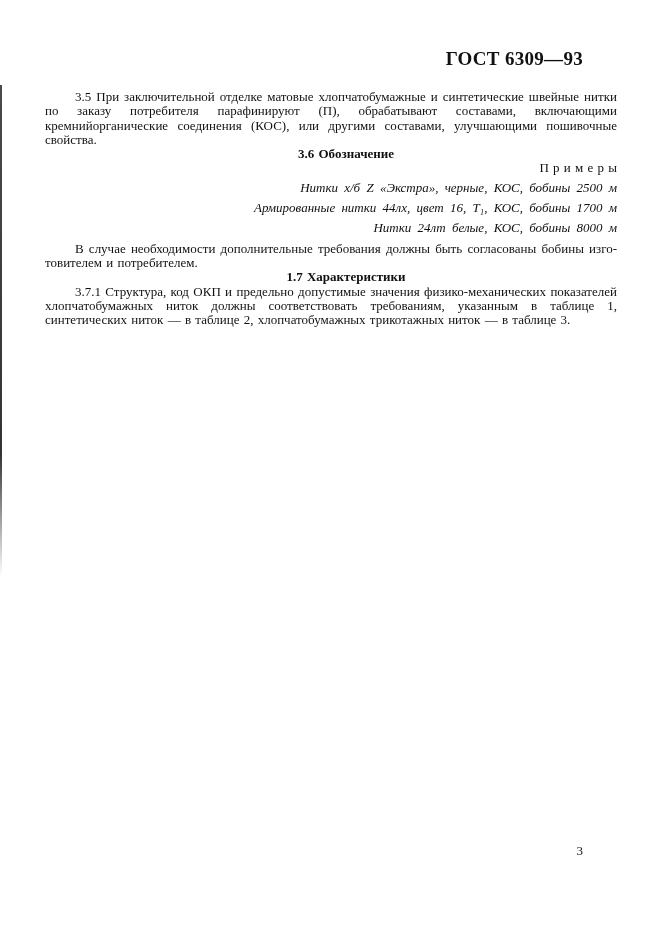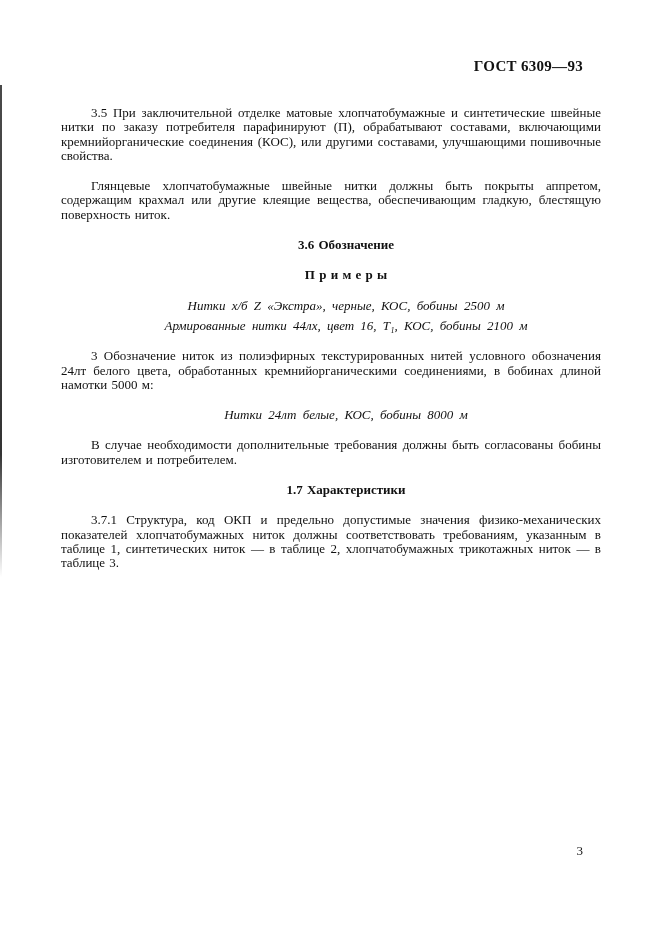--- a/index.html
+++ b/index.html
@@ -19,54 +19,53 @@
   .scan-line {
     position: absolute;
     left: 0;
     top: 85px;
     width: 2px;
     height: 492px;
     background: linear-gradient(to bottom, #4a4a4a 0%, #333333 75%, rgba(51,51,51,0) 100%);
   }
   .doc-header {
     position: absolute;
-    top: 58px;
+    top: 48px;
     left: 45px;
     width: 538px;
     text-align: right;
     font-weight: bold;
-    font-size: 15px;
+    font-size: 19px;
     letter-spacing: 0.3px;
   }
   .doc-body {
     position: absolute;
     top: 90px;
     left: 45px;
     width: 572px;
     font-size: 13px;
     line-height: 14.3px;
     text-align: justify;
   }
   .doc-body p {
-    margin: 16px;
+    margin: 0;
     text-indent: 30px;
     word-spacing: 1px;
   }
   .doc-body p.heading {
     font-weight: bold;
     text-align: center;
   }
   .doc-body p.examples-label {
-    text-align: center;
-    font-weight: bold;
+    text-align: right;
   }
   .doc-body p.designation {
     font-style: italic;
     margin: 5px 0 6px 0;
-    text-align: center;
+    text-align: right;
     word-spacing: 3px;
   }
   .page-number {
     position: absolute;
     top: 843px;
     left: 45px;
     width: 538px;
     text-align: right;
     font-size: 13px;
   }
@@ -77,26 +76,24 @@
 <div class="page">
 
   <div class="scan-line"></div>
 
   <div class="doc-header">
     <span>ГОСТ 6309—93</span>
   </div>
 
   <div class="doc-body">
     <p>3.5 При заключительной отделке матовые хлопчатобумажные и синтетические швейные нитки по заказу потребителя парафинируют (П), обрабатывают составами, включающими кремнийорганические соединения (КОС), или другими составами, улучшающими пошивочные свойства.</p>
-    <p>Глянцевые хлопчатобумажные швейные нитки должны быть покрыты аппретом, содержащим крахмал или другие клеящие вещества, обеспечивающим гладкую, блестящую поверхность ниток.</p>
     <p class="heading">3.6 Обозначение</p>
     <p class="examples-label">П р и м е р ы</p>
     <p class="designation">Нитки х/б Z «Экстра», черные, КОС, бобины 2500 м</p>
-    <p class="designation">Армированные нитки 44лх, цвет 16, Т₁, КОС, бобины 2100 м</p>
-    <p>3 Обозначение ниток из полиэфирных текстурированных нитей условного обозначения 24лт белого цвета, обработанных кремнийорганическими соединениями, в бобинах длиной намотки 5000 м:</p>
+    <p class="designation">Армированные нитки 44лх, цвет 16, Т₁, КОС, бобины 1700 м</p>
     <p class="designation">Нитки 24лт белые, КОС, бобины 8000 м</p>
     <p>В случае необходимости дополнительные требования должны быть согласованы бобины изго­товителем и потребителем.</p>
     <p class="heading">1.7 Характеристики</p>
     <p>3.7.1 Структура, код ОКП и предельно допустимые значения физико-механических показателей хлопчатобумажных ниток должны соответствовать требованиям, указанным в таблице 1, синтетических ниток — в таблице 2, хлопчатобумажных трикотажных ниток — в таблице 3.</p>
   </div>
 
   <div class="page-number">3</div>
 
 </div>
 

